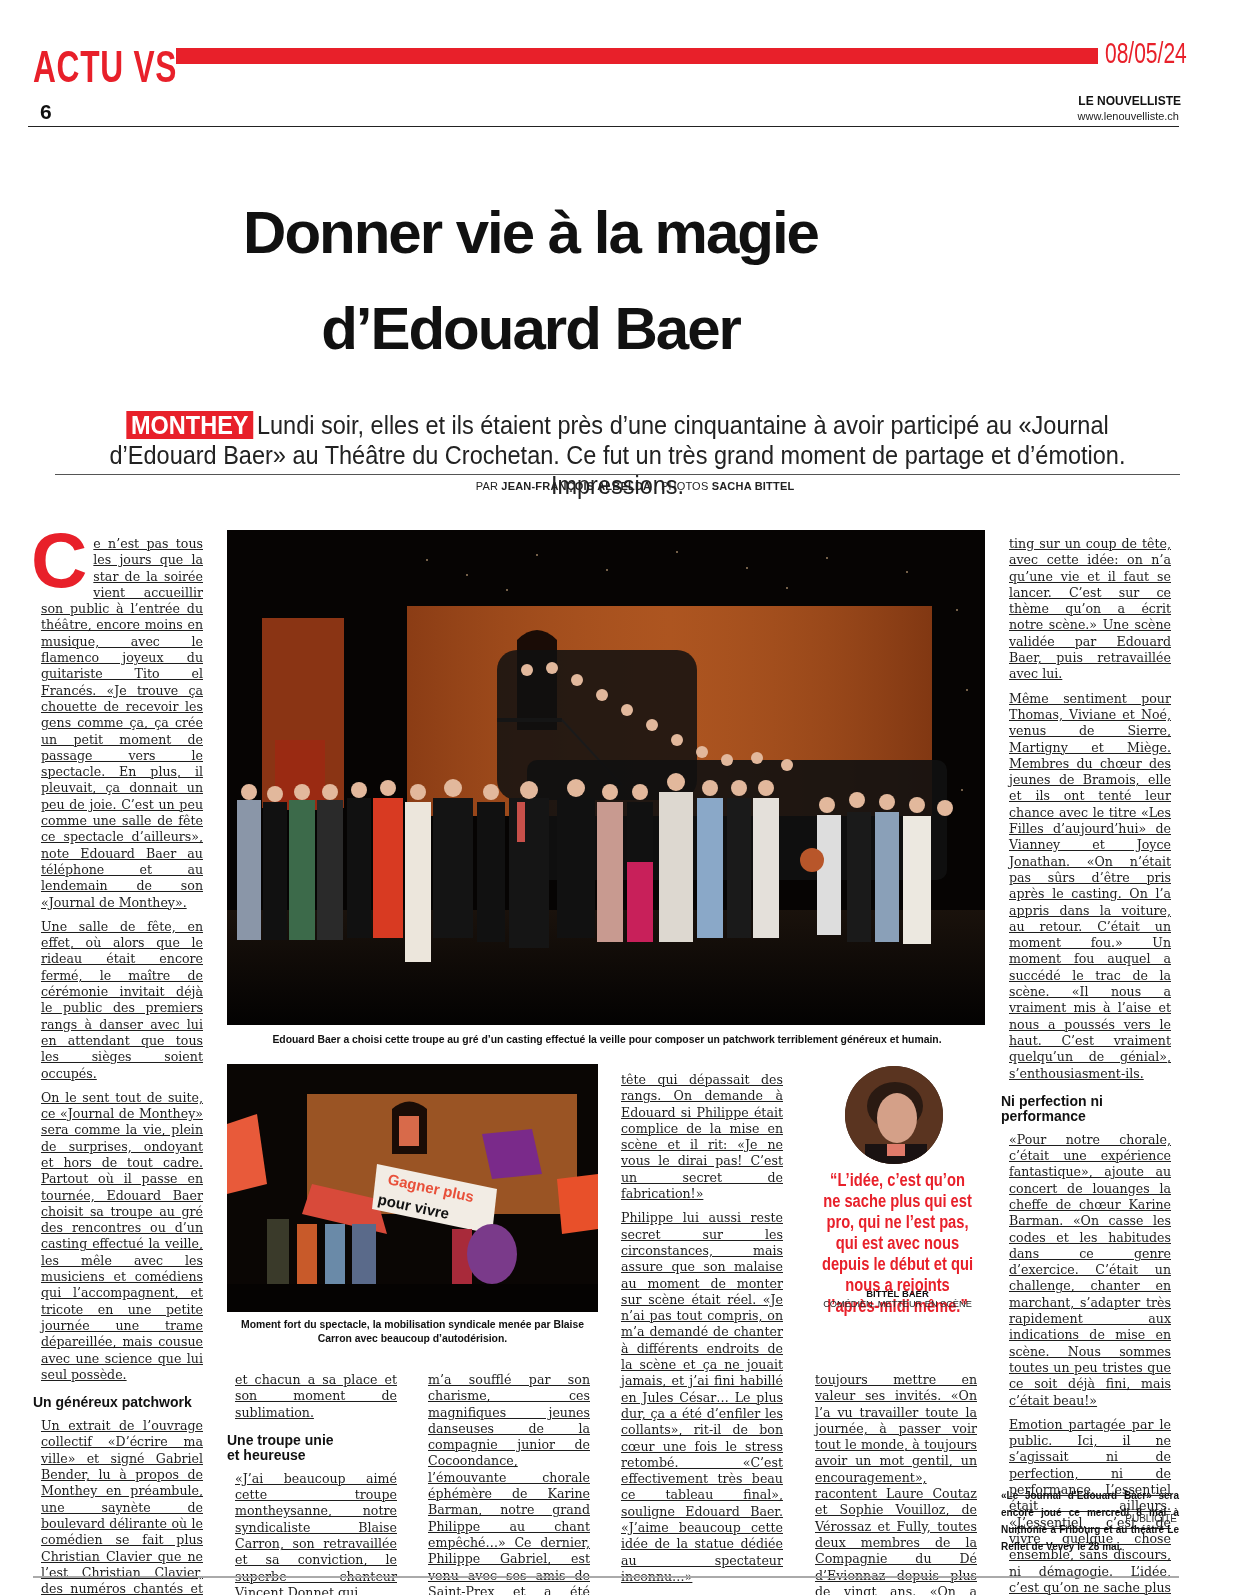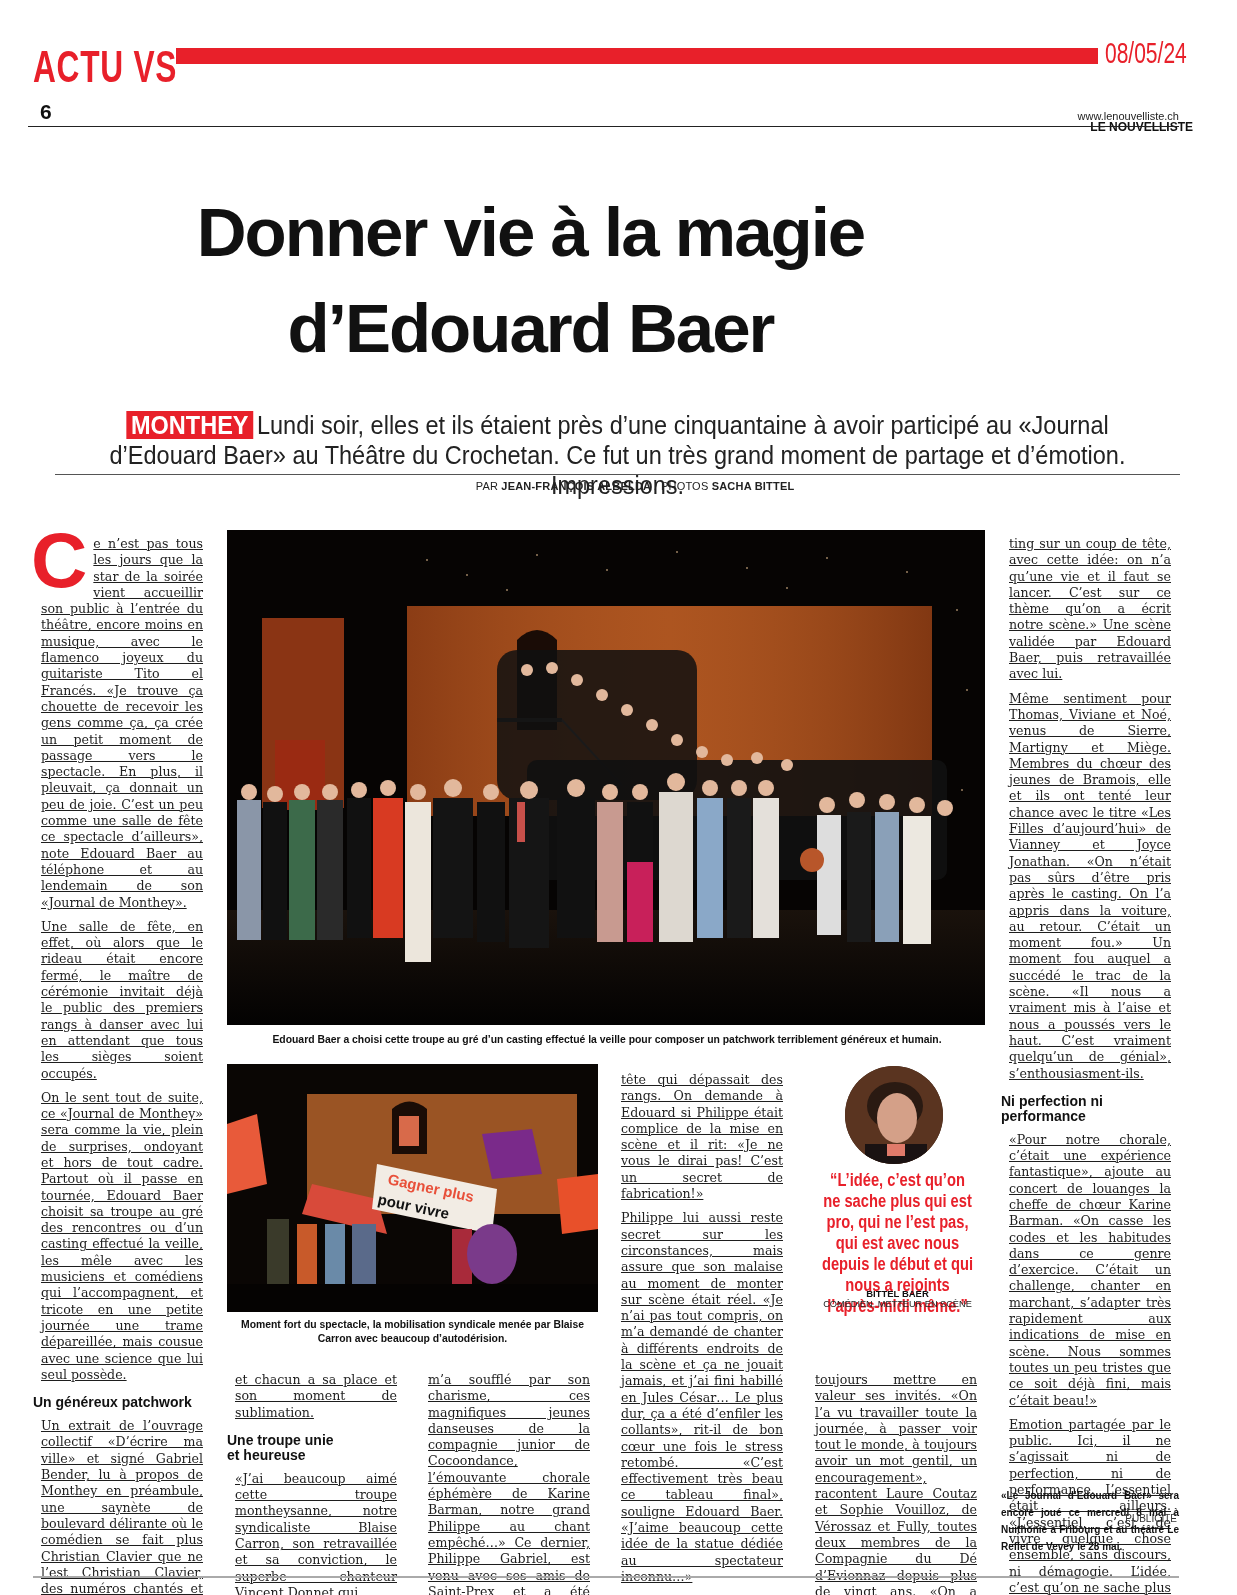--- a/index.html
+++ b/index.html
@@ -6,26 +6,26 @@
   html, body { width: 1237px; height: 1595px; background: #ffffff; overflow: hidden; }
   body { position: relative; font-family: "DejaVu Serif", serif; color: #1a1a1a; }
 
   .abs { position: absolute; }
 
   
   .section-title { left: 33px; top: 44px; font-family: "Liberation Sans", sans-serif; font-weight: bold; font-size: 44px; color: #e8202a; transform: scaleX(0.72); transform-origin: left top; letter-spacing: 1px; line-height: 46px; }
   .red-bar { left: 176px; top: 48px; width: 922px; height: 16px; background: #e8202a; }
   .date { left: 1105px; top: 36px; font-family: "Liberation Sans", sans-serif; font-size: 30px; color: #e8202a; transform: scaleX(0.7); transform-origin: left top; line-height: 34px; }
   .page-num { left: 40px; top: 100px; font-family: "Liberation Sans", sans-serif; font-weight: bold; font-size: 21px; color: #111; }
-  .paper-name { right: 44px; top: 94px; font-family: "Liberation Sans", sans-serif; font-weight: bold; font-size: 12px; color: #111; text-align: right; margin-top: 26px; }
+  .paper-name { right: 56px; top: 94px; font-family: "Liberation Sans", sans-serif; font-weight: bold; font-size: 12px; color: #111; text-align: right; }
   .paper-url { right: 58px; top: 110px; font-family: "Liberation Sans", sans-serif; font-size: 11px; color: #222; text-align: right; }
   .top-rule { left: 28px; top: 126px; width: 1151px; height: 1px; background: #222; }
 
   
-  .headline { left: 0; width: 1061px; top: 185px; text-align: center; font-family: "Liberation Sans", sans-serif; font-weight: bold; font-size: 69px; line-height: 96px; color: #111; letter-spacing: -2px; }
+  .headline { left: 0; width: 1061px; top: 185px; text-align: center; font-family: "Liberation Sans", sans-serif; font-weight: bold; font-size: 60px; line-height: 96px; color: #111; letter-spacing: -2px; }
 
   
   .lead { left: 55px; width: 1125px; top: 410px; font-family: "Liberation Sans", sans-serif; font-size: 25px; line-height: 30px; color: #222; text-align: center; transform: scaleX(0.94); transform-origin: center top; }
   .lead .kicker { background: #e8202a; color: #fff; font-weight: bold; padding: 0 5px; margin-right: 4px; }
   .lead-rule { left: 55px; top: 474px; width: 1125px; height: 1px; background: #555; }
   .byline { left: 0; width: 1237px; top: 480px; text-align: center; font-family: "Liberation Sans", sans-serif; font-size: 11px; color: #222; letter-spacing: 0.2px; padding-left: 33px; }
   .byline b { font-weight: bold; }
 
   
   .col { font-size: 12.6px; line-height: 16.3px; text-align: justify; hyphens: auto; color: #1e1e1e; }

